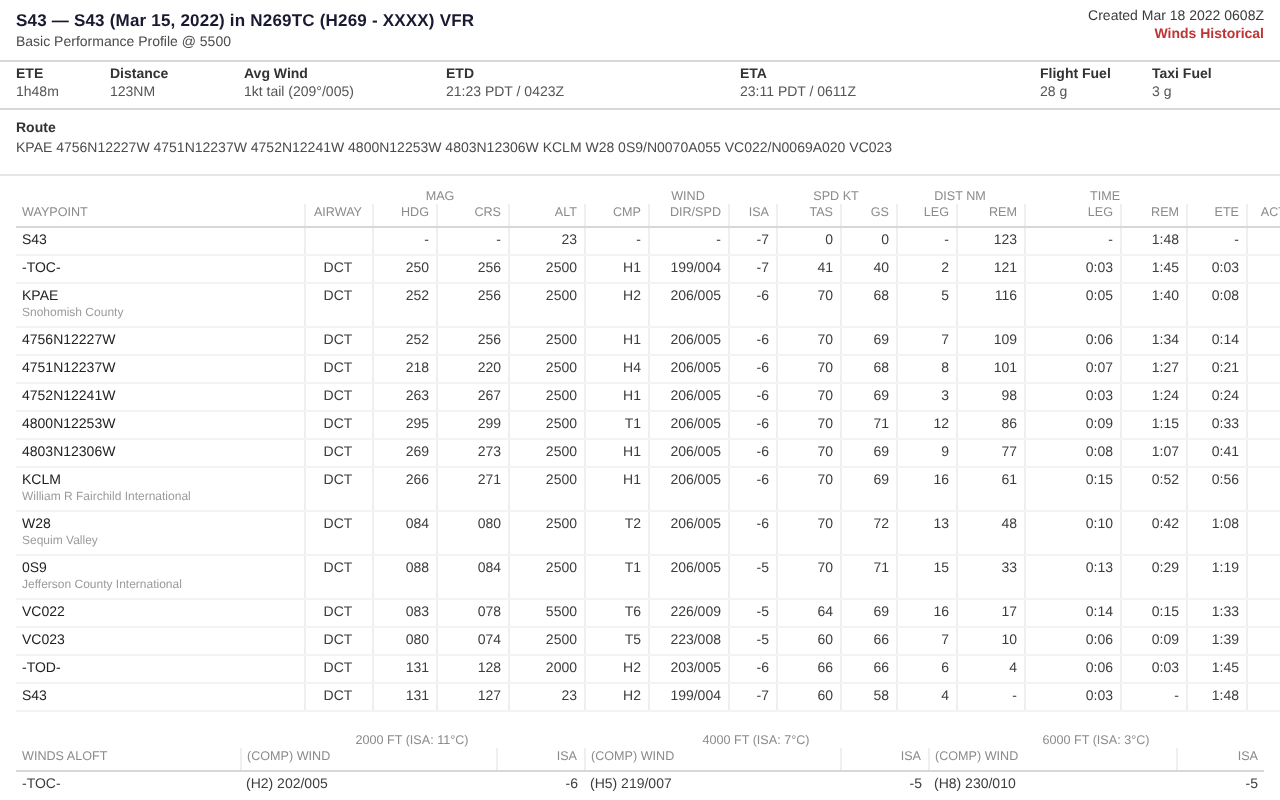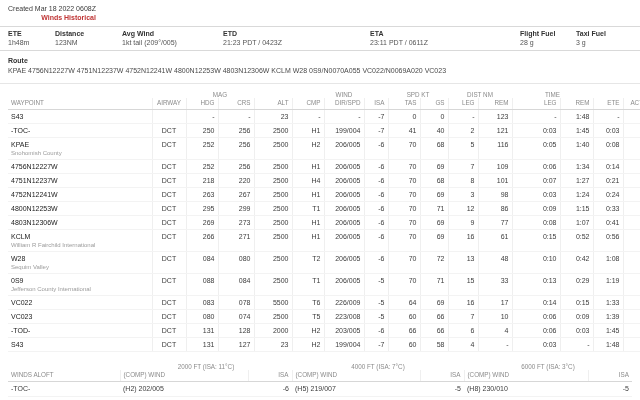--- a/index.html
+++ b/index.html
@@ -69,20 +69,24 @@
     font-size: 7px; color: #3c3c3c; padding: 3.5px 3px;
     border-bottom: 1px solid #f3f3f3; white-space: nowrap;
   }
 </style>
 </head>
 <body>
 
 <div class="page">
 
   <div class="top">
+    <div>
+      <div class="title">S43 — S43 (Mar 15, 2022) in N269TC (H269 - XXXX) VFR</div>
+      <div class="subtitle">Basic Performance Profile @ 5500</div>
+    </div>
     <div class="top-right">
       <div class="created">Created Mar 18 2022 0608Z</div>
       <div class="winds-badge">Winds Historical</div>
     </div>
   </div>
 
   <div class="summary">
     <div class="sum-item w-ete">
       <div class="lbl">ETE</div>
       <div class="val">1h48m</div>

